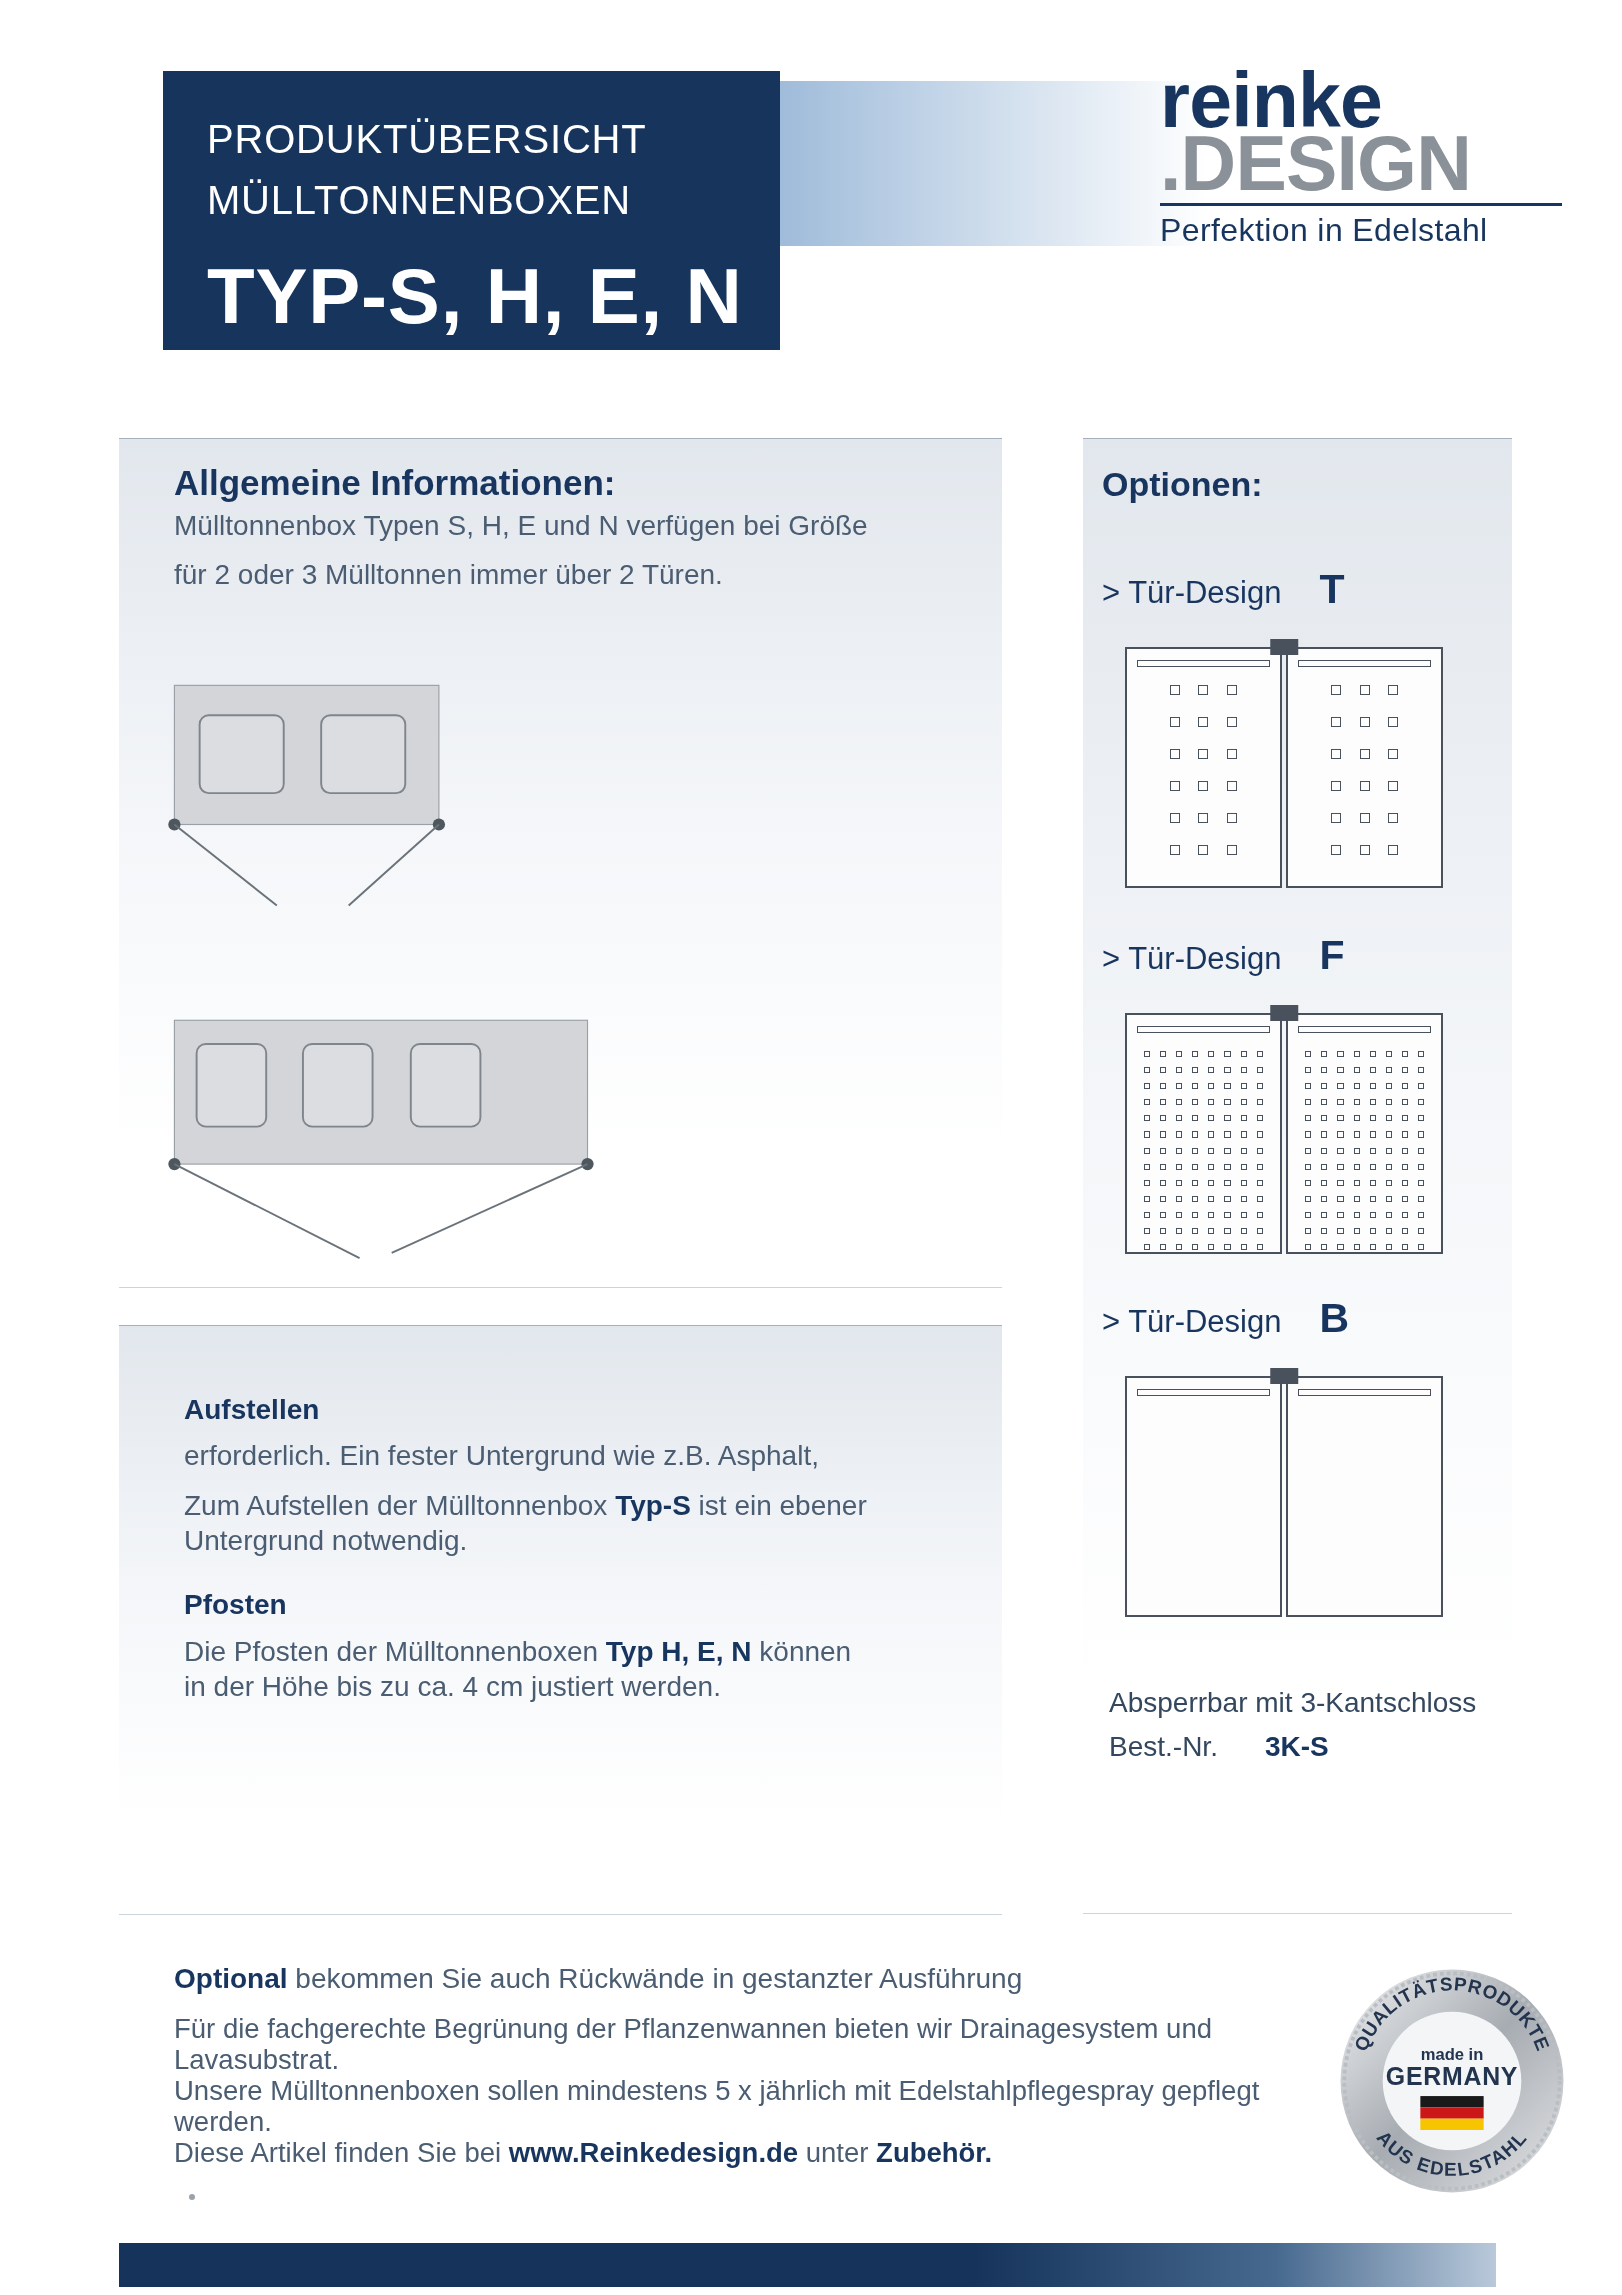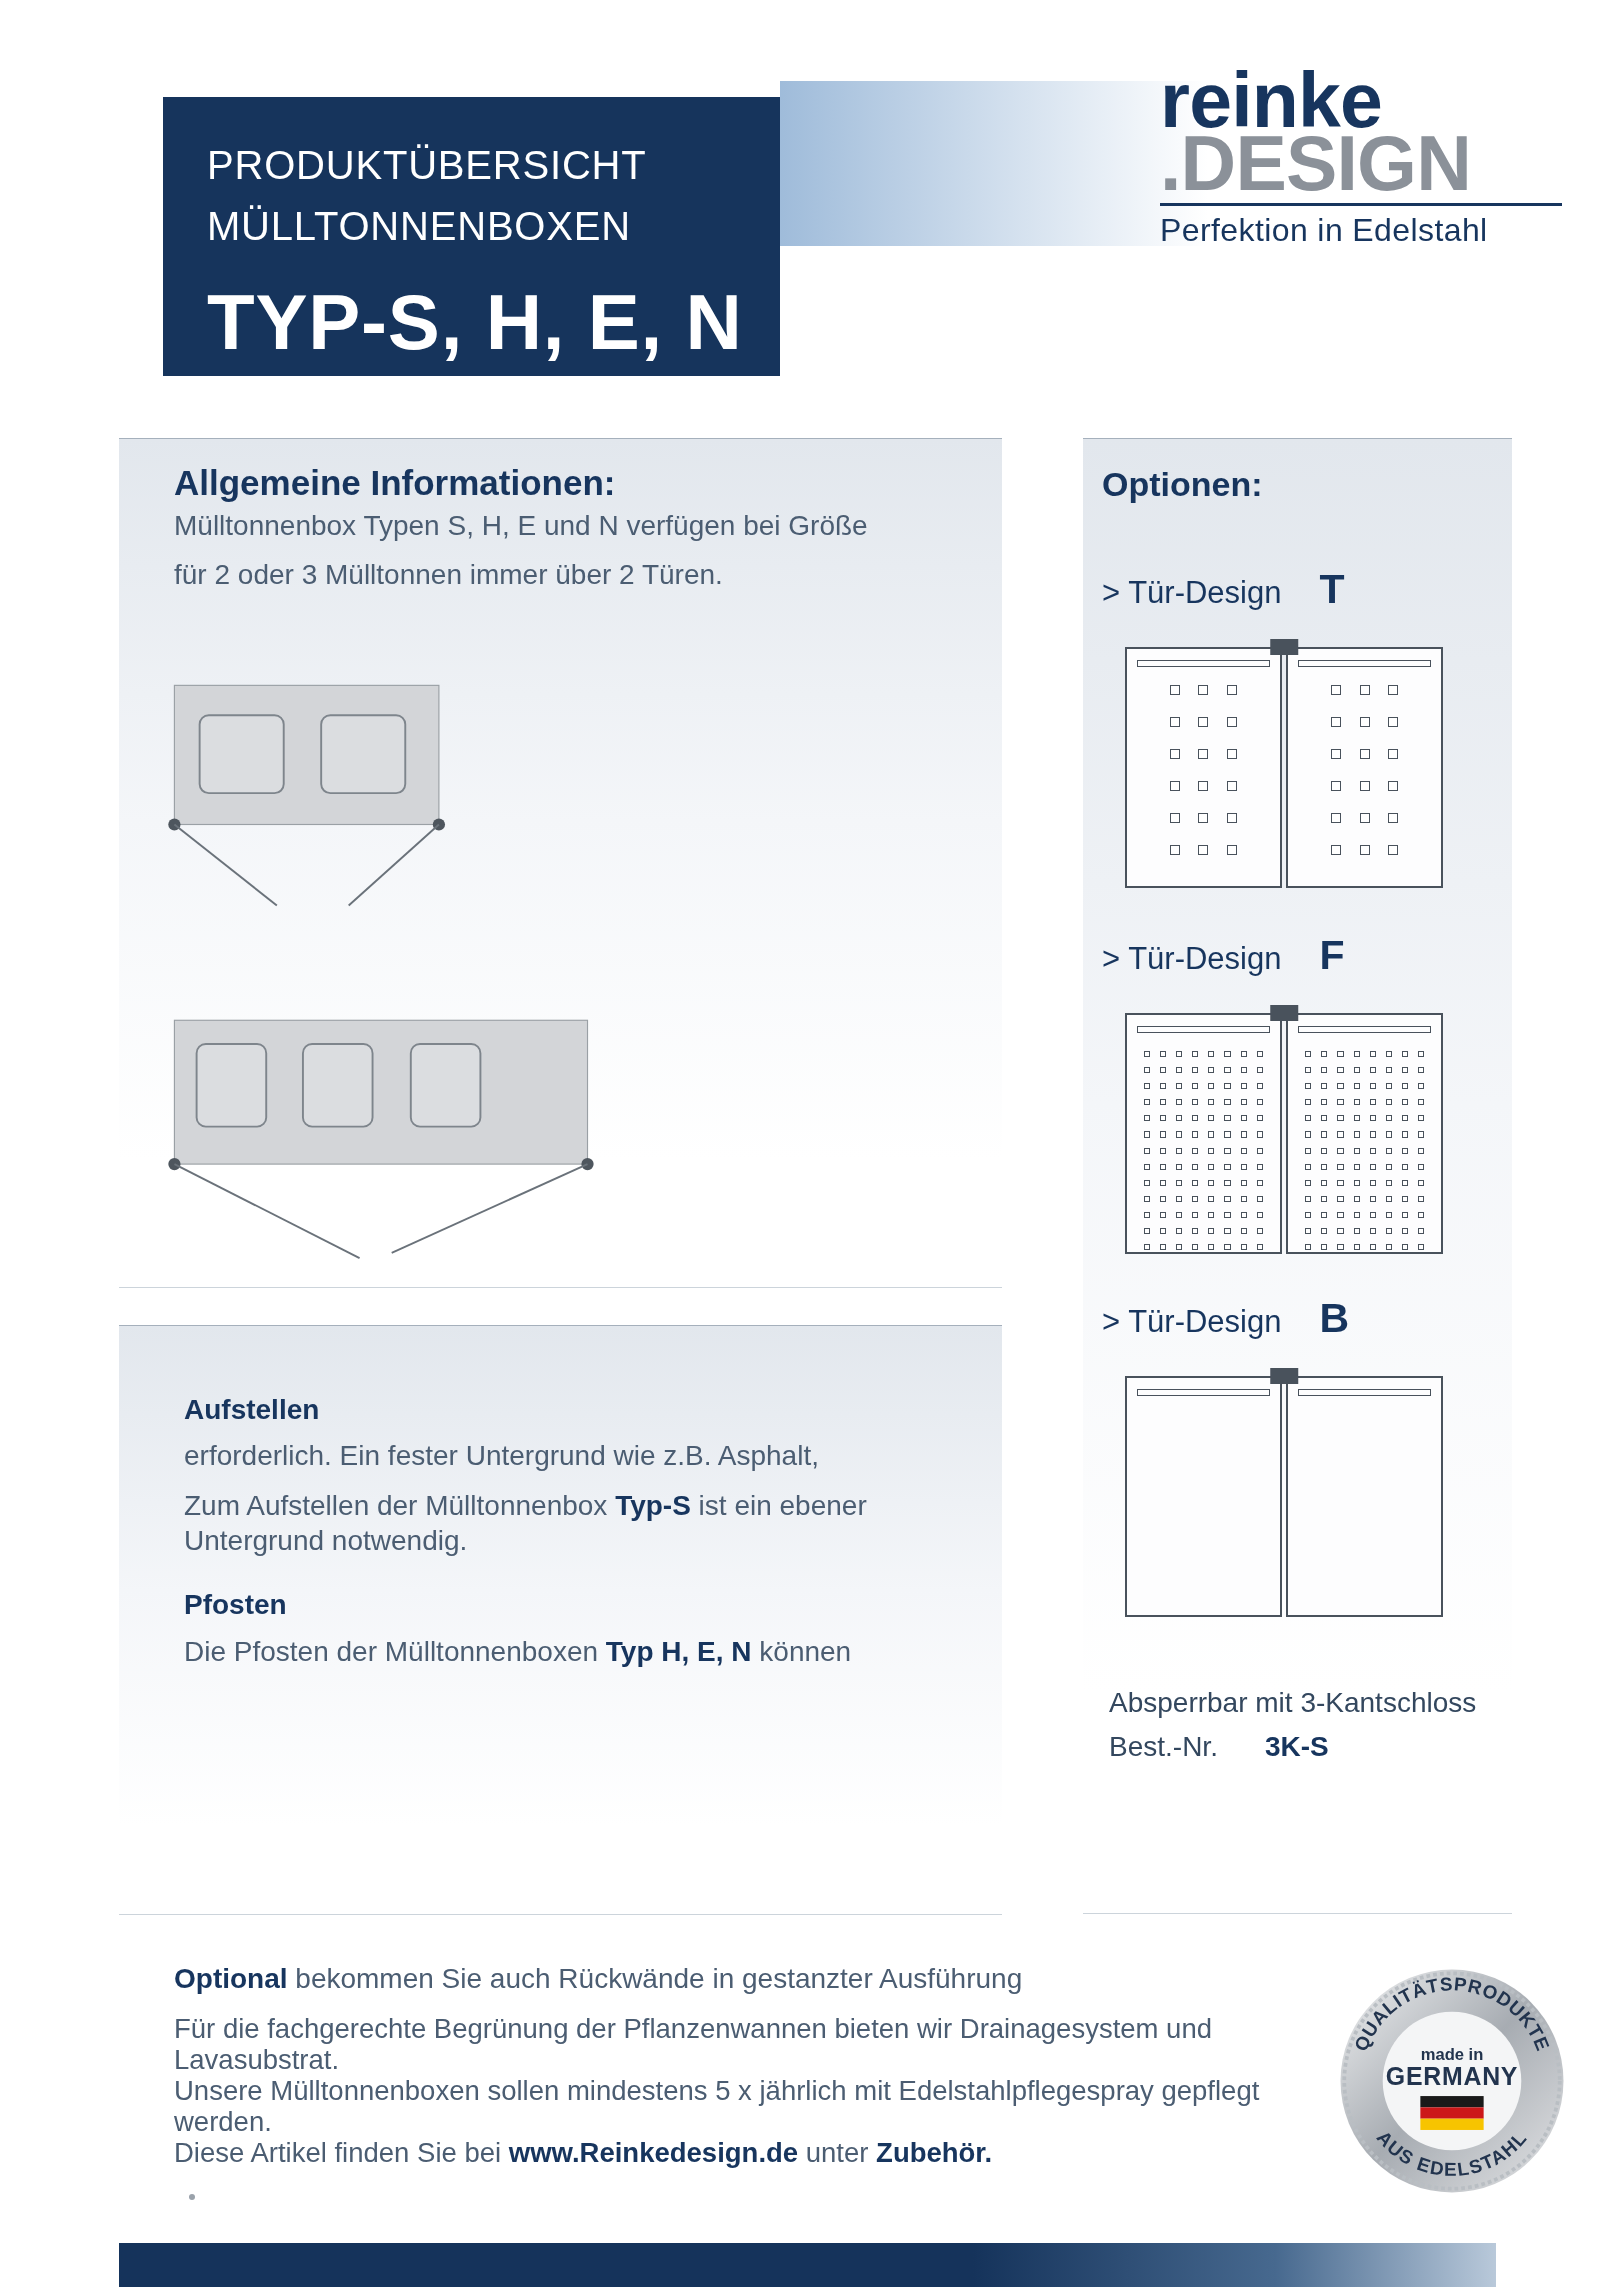--- a/index.html
+++ b/index.html
@@ -5,21 +5,21 @@
   html,body { margin:0; padding:0; }
   body {
     width:1623px; height:2295px; position:relative; overflow:hidden;
     background:#ffffff;
     font-family:"Liberation Sans", sans-serif;
   }
   .abs { position:absolute; }
 
   
   #header-box {
-    left:163px; top:97px; width:617px; height:279px;
+    left:163px; top:71px; width:617px; height:279px;
     background:#16345c; color:#ffffff;
   }
   #header-fade {
     left:780px; top:81px; width:428px; height:165px;
     background:linear-gradient(90deg, rgba(154,184,216,0.95), rgba(255,255,255,0));
   }
   .header-kicker { padding:38px 0 0 44px; font-size:40px; line-height:1.52; font-weight:400; letter-spacing:0.8px; }
   .header-title  { padding-left:44px; margin-top:20px; font-size:78px; font-weight:800; letter-spacing:0.8px; }
 
   
@@ -140,20 +140,21 @@
   <div class="para mt16">
     <div>erforderlich. Ein fester Untergrund wie z.B. Asphalt,</div>
   </div>
   <div class="para mt20">
     <div><span>Zum Aufstellen der Mülltonnenbox </span><b>Typ-S</b><span> ist ein ebener</span></div>
     <div>Untergrund notwendig.</div>
   </div>
   <div class="h3 mt40">Pfosten</div>
   <div class="para mt16">
     <div><span>Die  Pfosten der Mülltonnenboxen </span><b>Typ H, E, N</b><span> können</span></div>
+    <div>in der Höhe bis zu ca. 4 cm justiert werden.</div>
   </div>
 </div>
 
 <div class="abs h1" id="options-heading">Optionen:</div>
 
 <div class="design-block" id="design-0">
   <div class="design-label">
     <span class="lbl">&gt; Tür-Design</span>
     <span class="letter">T</span>
   </div>

